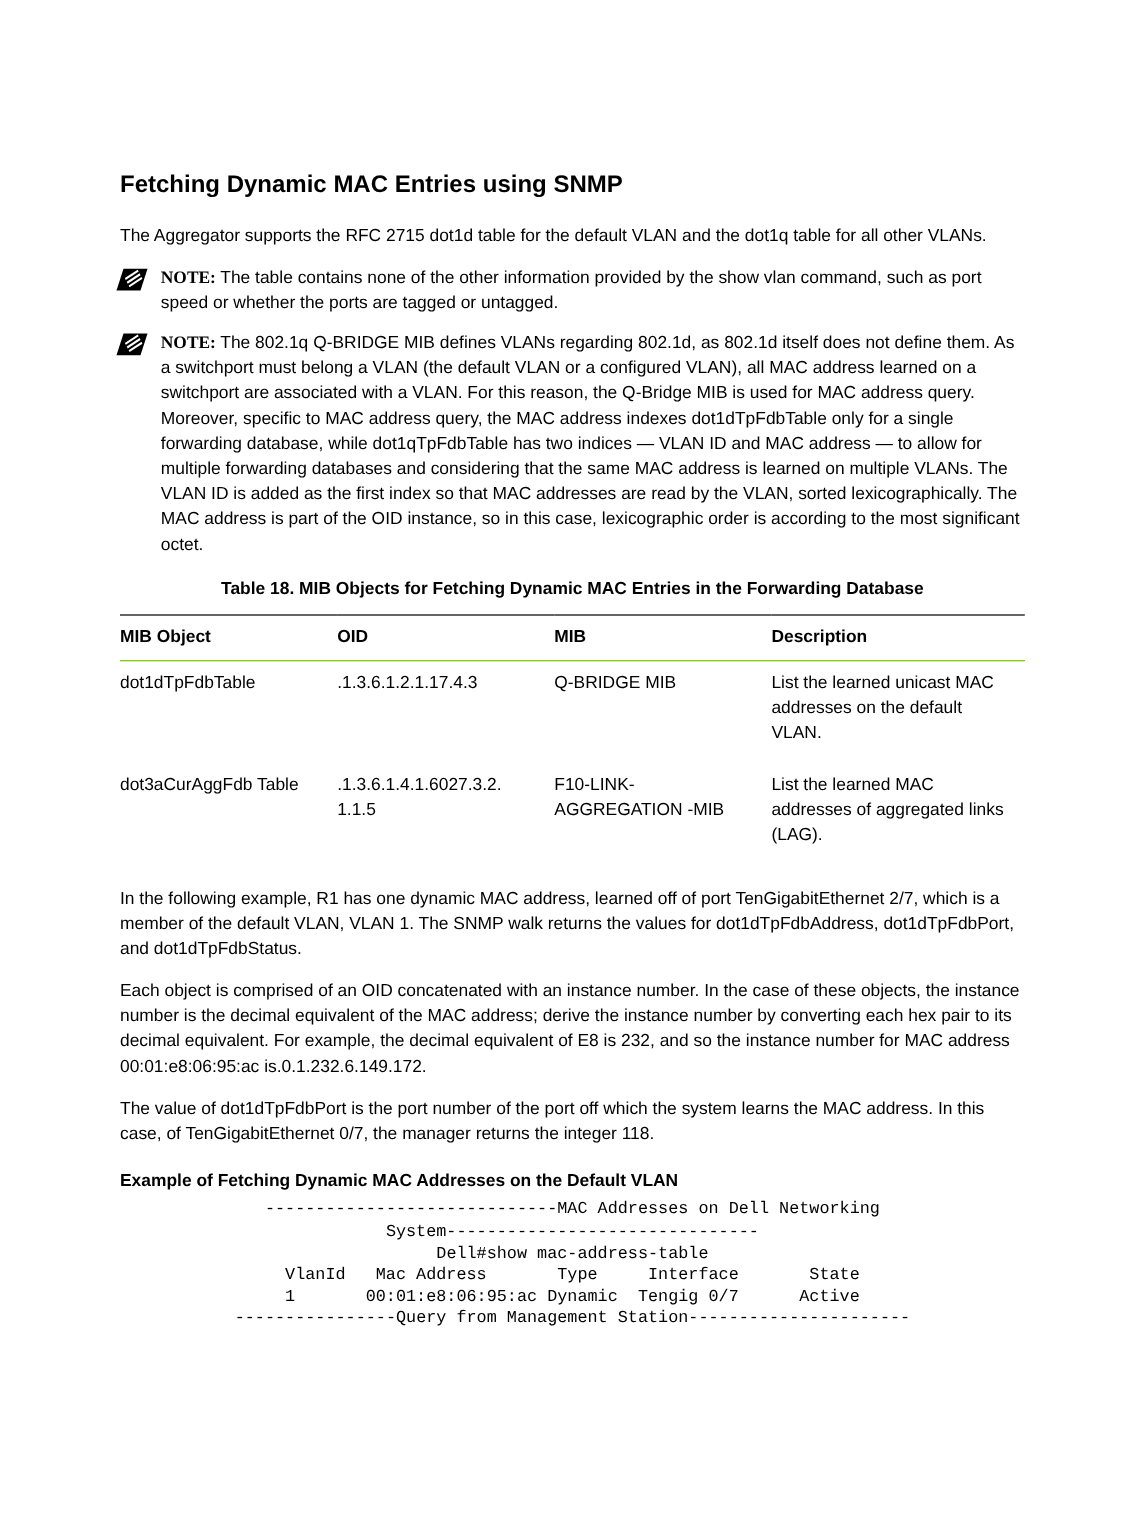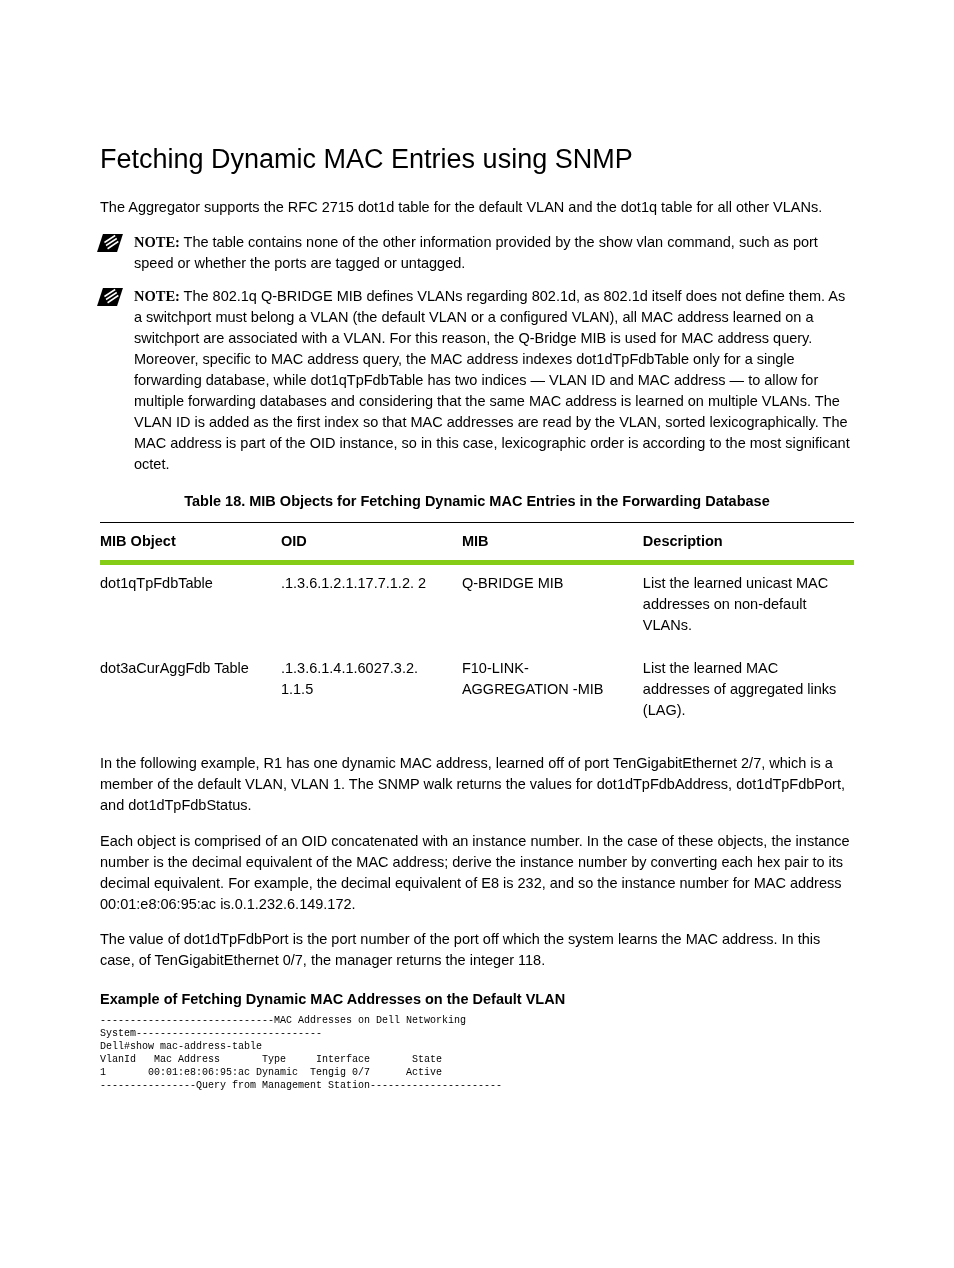--- a/index.html
+++ b/index.html
@@ -10,22 +10,22 @@
     body {
       font-family: Arial, Helvetica, sans-serif;
       font-size: 14.5px;
       color: #000;
       background: #fff;
       width: 954px;
       padding: 140px 100px 60px 100px;
       line-height: 1.45;
     }
     h1 {
-      font-size: 27px;
-      font-weight: normal;
+      font-size: 20px;
+      font-weight: bold;
       margin-bottom: 18px;
     }
     p.body {
       margin-bottom: 14px;
     }
     .note-block {
       display: flex;
       margin-bottom: 12px;
       align-items: flex-start;
     }
@@ -66,38 +66,39 @@
     table {
       width: 100%;
       border-collapse: collapse;
       margin-bottom: 18px;
     }
     th {
       text-align: left;
       font-weight: bold;
       padding: 8px 10px 8px 0;
       border-top: 1.5px solid #000;
-      border-bottom: 5px solid #84cc16;
+      border-bottom: 1px solid #84cc16;
       vertical-align: top;
     }
     td {
       padding: 8px 10px 14px 0;
       vertical-align: top;
     }
     .section-heading {
       font-weight: bold;
       margin-top: 18px;
       margin-bottom: 4px;
     }
     pre.code {
       font-family: "Courier New", Courier, monospace;
-      font-size: 10px;
+      font-size: 14px;
       line-height: 1.3;
       white-space: pre;
       margin-bottom: 40px;
+      text-align: center;
     }
   </style>
 </head>
 <body>
 
 <h1>Fetching Dynamic MAC Entries using SNMP</h1>
 
 <p class="body">The Aggregator supports the RFC 2715 dot1d table for the default VLAN and the dot1q table for all other VLANs.</p>
 
 <div class="note-block">
@@ -120,24 +121,24 @@
   <thead>
     <tr>
       <th style="width:24%">MIB Object</th>
       <th style="width:24%">OID</th>
       <th style="width:24%">MIB</th>
       <th style="width:28%">Description</th>
     </tr>
   </thead>
   <tbody>
     <tr>
-      <td>dot1qTpFdbTable</td>
-      <td>.1.3.6.1.2.1.17.7.1.2. 2</td>
+      <td>dot1dTpFdbTable</td>
+      <td>.1.3.6.1.2.1.17.4.3</td>
       <td>Q-BRIDGE MIB</td>
-      <td>List the learned unicast MAC addresses on non-default VLANs.</td>
+      <td>List the learned unicast MAC addresses on the default VLAN.</td>
     </tr>
     <tr>
       <td>dot3aCurAggFdb Table</td>
       <td>.1.3.6.1.4.1.6027.3.2. 1.1.5</td>
       <td>F10-LINK-AGGREGATION -MIB</td>
       <td>List the learned MAC addresses of aggregated links (LAG).</td>
     </tr>
   </tbody>
 </table>
 

